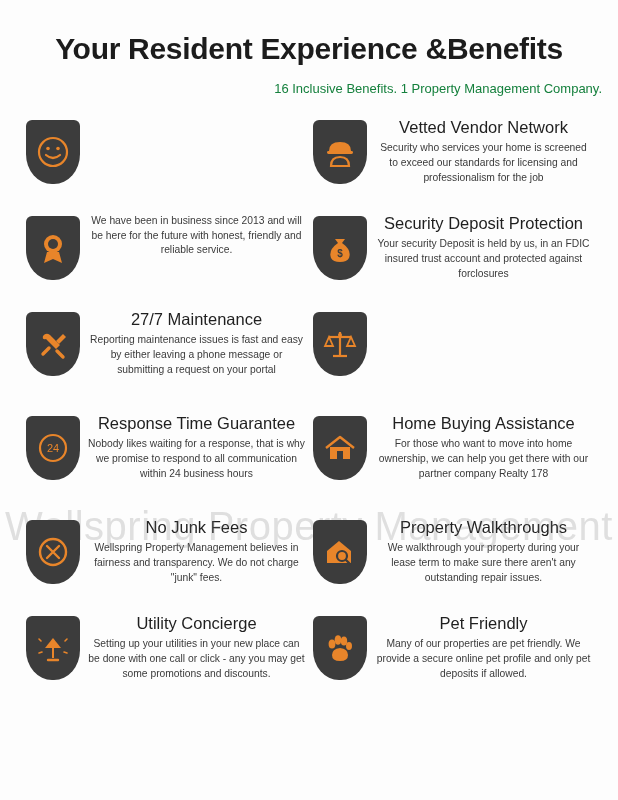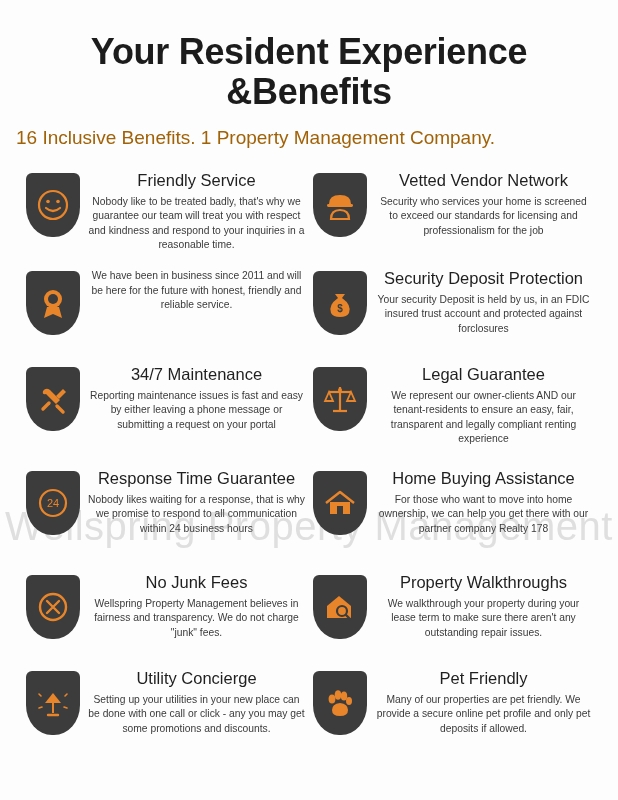--- a/index.html
+++ b/index.html
@@ -13,31 +13,31 @@
   }
   .page {
     position: relative;
     width: 618px;
     height: 800px;
     padding: 26px 16px 0 16px;
     background: #fdfdfd;
   }
   .title {
     text-align: center;
-    font-size: 36px;
+    font-size: 30px;
     font-weight: bold;
     letter-spacing: -0.3px;
     color: #1c1c1c;
     line-height: 1.1;
     margin-top: 6px;
   }
   .subtitle {
-    text-align: left;
-    font-size: 19px;
-    color: #a16207;
+    text-align: right;
+    font-size: 13px;
+    color: #15803d;
     margin-top: 16px;
     margin-bottom: 14px;
     font-weight: 400;
   }
   .grid {
     display: grid;
     grid-template-columns: 1fr 1fr;
     column-gap: 4px;
     row-gap: 0px;
     padding: 0 8px;
@@ -106,24 +106,20 @@
       <div class="shield">
         <span>
           <svg width="34" height="34" viewBox="0 0 34 34">
             <circle cx="17" cy="17" r="14" fill="none" stroke="#e8852a" stroke-width="2.2"></circle>
             <circle cx="12" cy="13.5" r="1.8" fill="#e8852a"></circle>
             <circle cx="22" cy="13.5" r="1.8" fill="#e8852a"></circle>
             <path d="M10 20 Q17 26 24 20" fill="none" stroke="#e8852a" stroke-width="2.2" stroke-linecap="round"></path>
           </svg>
         </span>
       </div>
-      <div class="btext">
-        <div class="bhead">Friendly Service</div>
-        <div class="bbody">Nobody like to be treated badly, that's why we guarantee our team will treat you with respect and kindness and respond to your inquiries in a reasonable time.</div>
-      </div>
     </div>
 
     <div class="benefit">
       <div class="shield">
         <span>
           <svg width="34" height="34" viewBox="0 0 34 34">
             <path d="M6 16 Q6 7 17 7 Q28 7 28 16 Z" fill="#e8852a"></path>
             <rect x="4" y="16" width="26" height="3" rx="1.4" fill="#e8852a"></rect>
             <path d="M8 31 Q8 22 17 22 Q26 22 26 31 Z" fill="none" stroke="#e8852a" stroke-width="2.2"></path>
           </svg>
@@ -139,21 +135,21 @@
       <div class="shield">
         <span>
           <svg width="34" height="34" viewBox="0 0 34 34">
             <circle cx="17" cy="13" r="9" fill="#e8852a"></circle>
             <circle cx="17" cy="13" r="5" fill="#3c3c3c"></circle>
             <path d="M11 21 L8 32 L17 28 L26 32 L23 21" fill="#e8852a"></path>
           </svg>
         </span>
       </div>
       <div class="btext">
-        <div class="bbody">We have been in business since 2011 and will be here for the future with honest, friendly and reliable service.</div>
+        <div class="bbody">We have been in business since 2013 and will be here for the future with honest, friendly and reliable service.</div>
       </div>
     </div>
 
     <div class="benefit">
       <div class="shield">
         <span>
           <svg width="34" height="34" viewBox="0 0 34 34">
             <path d="M12 8 L22 8 L19 12 L15 12 Z" fill="#e8852a"></path>
             <path d="M15 12 Q5 19 8 27 Q10 31 17 31 Q24 31 26 27 Q29 19 19 12 Z" fill="#e8852a"></path>
             <text x="17" y="26" font-size="10" fill="#3c3c3c" text-anchor="middle" font-family="Liberation Sans, sans-serif" font-weight="bold">$</text>
@@ -171,42 +167,38 @@
         <span>
           <svg width="34" height="34" viewBox="0 0 34 34">
             <path d="M7 9 Q10 5 14 8 L24 18 L20 22 L10 12 Q6 13 7 9 Z" fill="#e8852a"></path>
             <path d="M21 24 L27 30" stroke="#e8852a" stroke-width="3.4" stroke-linecap="round"></path>
             <path d="M27 7 L20 14 L23 17 L30 10 Z" fill="#e8852a"></path>
             <path d="M13 21 L7 27" stroke="#e8852a" stroke-width="3.4" stroke-linecap="round"></path>
           </svg>
         </span>
       </div>
       <div class="btext">
-        <div class="bhead">34/7 Maintenance</div>
+        <div class="bhead">27/7 Maintenance</div>
         <div class="bbody">Reporting maintenance issues is fast and easy by either leaving a phone message or submitting a request on your portal</div>
       </div>
     </div>
 
     <div class="benefit tall">
       <div class="shield">
         <span>
           <svg width="34" height="34" viewBox="0 0 34 34">
             <path d="M17 5 L17 29" stroke="#e8852a" stroke-width="2.2"></path>
             <path d="M6 10 L28 10" stroke="#e8852a" stroke-width="2.2"></path>
             <path d="M10 29 L24 29" stroke="#e8852a" stroke-width="2.2"></path>
             <path d="M2 19 L6 10 L10 19 Z" fill="none" stroke="#e8852a" stroke-width="1.8"></path>
             <path d="M24 19 L28 10 L32 19 Z" fill="none" stroke="#e8852a" stroke-width="1.8"></path>
             <circle cx="17" cy="8" r="2" fill="#e8852a"></circle>
           </svg>
         </span>
       </div>
-      <div class="btext">
-        <div class="bhead">Legal Guarantee</div>
-        <div class="bbody">We represent our owner-clients AND our tenant-residents to ensure an easy, fair, transparent and legally compliant renting experience</div>
-      </div>
     </div>
 
     <div class="benefit tall">
       <div class="shield">
         <span>
           <svg width="34" height="34" viewBox="0 0 34 34">
             <circle cx="17" cy="17" r="13" fill="none" stroke="#e8852a" stroke-width="2.2"></circle>
             <text x="17" y="21" font-size="11" fill="#e8852a" text-anchor="middle" font-family="Liberation Sans, sans-serif">24</text>
           </svg>
         </span>

